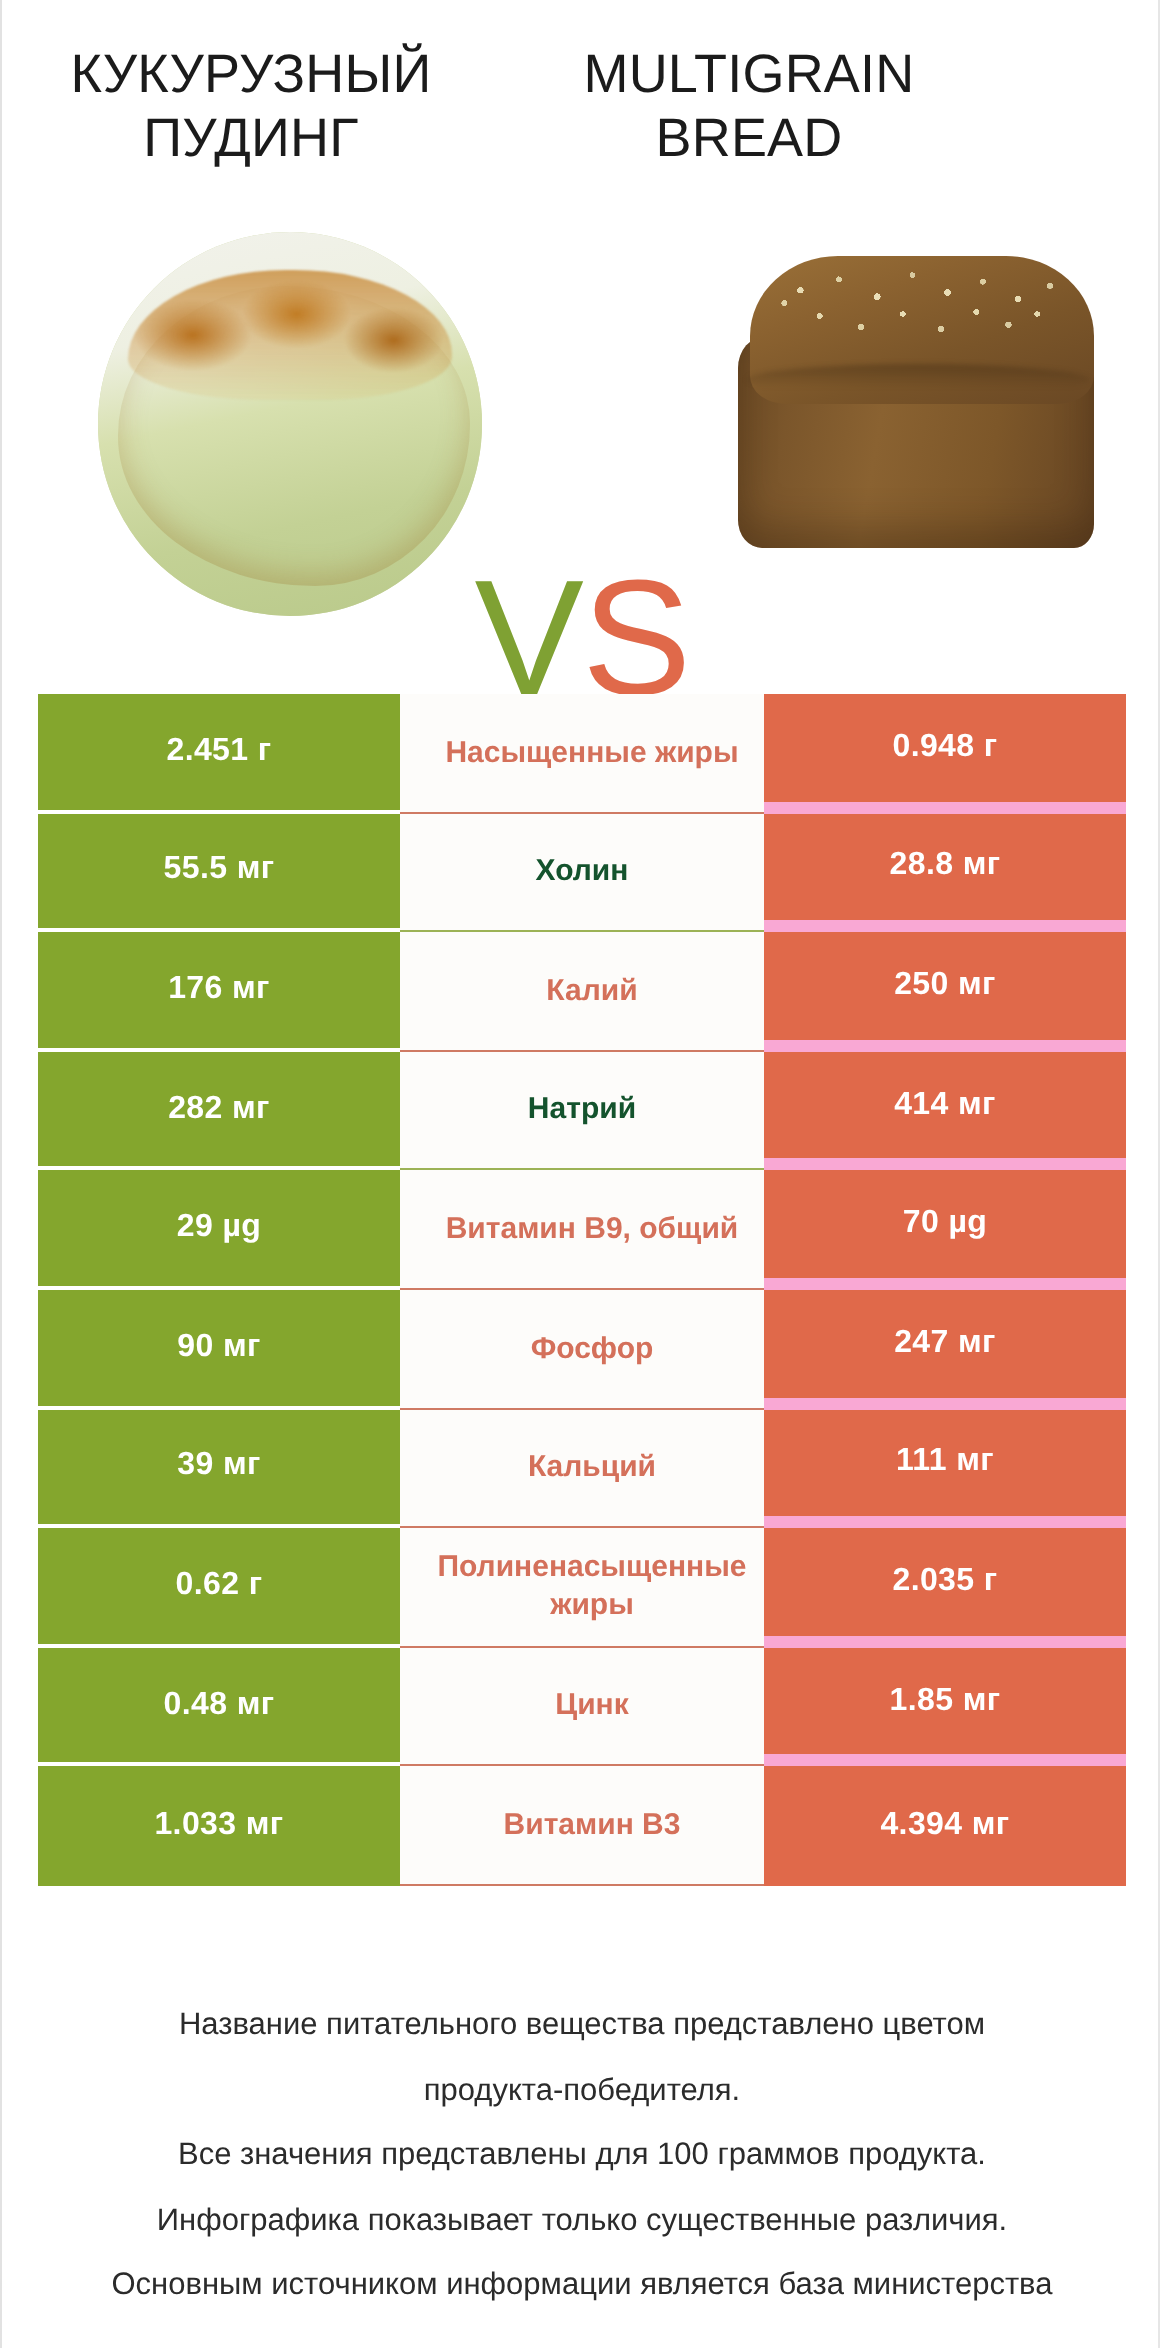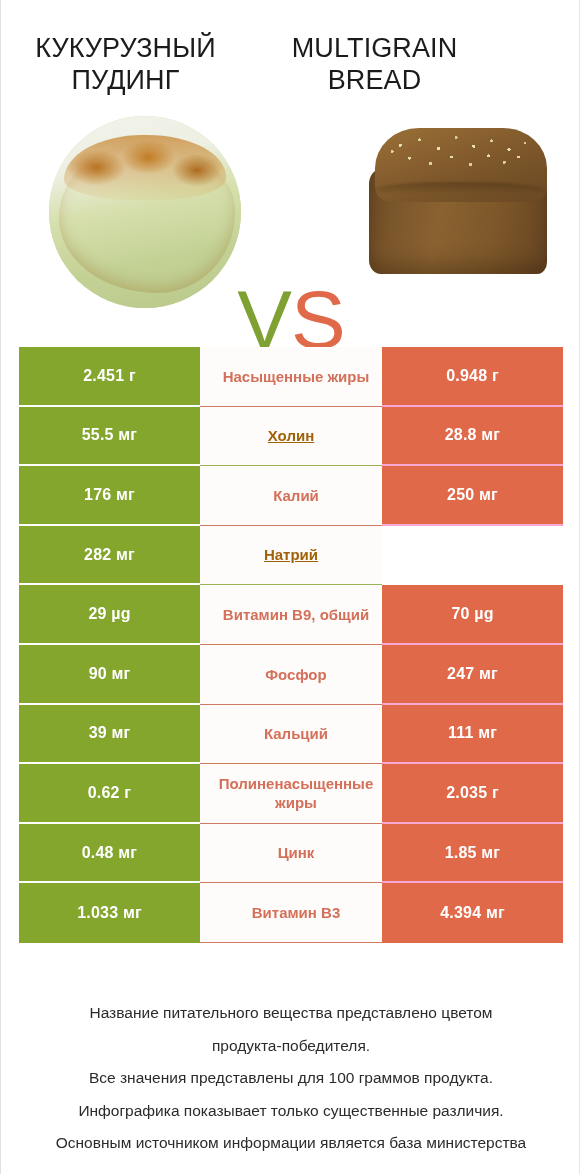--- a/index.html
+++ b/index.html
@@ -18,21 +18,20 @@
     border-right: 1px solid #e6e6e6;
   }
 
   
   .header {
     display: flex;
     width: 498px;
     height: 108px;
     padding-top: 22px;
     box-sizing: border-box;
-    align-items: center;
   }
   .head-col {
     flex: 1 1 50%;
     display: flex;
     align-items: flex-start;
     justify-content: center;
     padding: 0 14px;
     box-sizing: border-box;
   }
   .food-title {
@@ -211,35 +210,35 @@
   }
   .cell-left, .cell-right {
     width: 181px;
     flex: 0 0 181px;
     font-size: 16px;
     font-weight: 700;
     color: #ffffff;
     letter-spacing: 0.2px;
   }
   .cell-left  { background: #84a62d; border-bottom: 2px solid #ffffff; }
-  .cell-right { background: #e0694a; border-bottom: 2px solid #f9a8d4; }
+  .cell-right { background: #e0694a; border-bottom: 6px solid #f9a8d4; }
 
   .cell-mid {
     width: 182px;
     flex: 0 0 182px;
     background: #fdfcfa;
     font-size: 15px;
     font-weight: 700;
     line-height: 1.28;
     padding: 0 2px;
     overflow: hidden;
     white-space: nowrap;
   }
   .cell-mid.wrap { white-space: normal; }
-  .row.win-left  .cell-mid { color: #a16207; border-bottom: 1px solid #9cb255; text-decoration: underline; }
+  .row.win-left  .cell-mid { color: #14532d; border-bottom: 1px solid #9cb255; }
   .row.win-right .cell-mid { color: #d4705a; border-bottom: 1px solid #cf7a63; padding-left: 12px; }
   .row:last-child .cell-left,
   .row:last-child .cell-right { border-bottom: none; }
 
   
   .footer {
     position: absolute;
     left: 0;
     top: 991px;
     width: 580px;
@@ -297,20 +296,21 @@
       <div class="cell cell-right">28.8 мг</div>
     </div>
     <div class="row win-right">
       <div class="cell cell-left">176 мг</div>
       <div class="cell cell-mid">Калий</div>
       <div class="cell cell-right">250 мг</div>
     </div>
     <div class="row win-left">
       <div class="cell cell-left">282 мг</div>
       <div class="cell cell-mid">Натрий</div>
+      <div class="cell cell-right">414 мг</div>
     </div>
     <div class="row win-right">
       <div class="cell cell-left">29 µg</div>
       <div class="cell cell-mid wrap">Витамин B9, общий</div>
       <div class="cell cell-right">70 µg</div>
     </div>
     <div class="row win-right">
       <div class="cell cell-left">90 мг</div>
       <div class="cell cell-mid">Фосфор</div>
       <div class="cell cell-right">247 мг</div>

